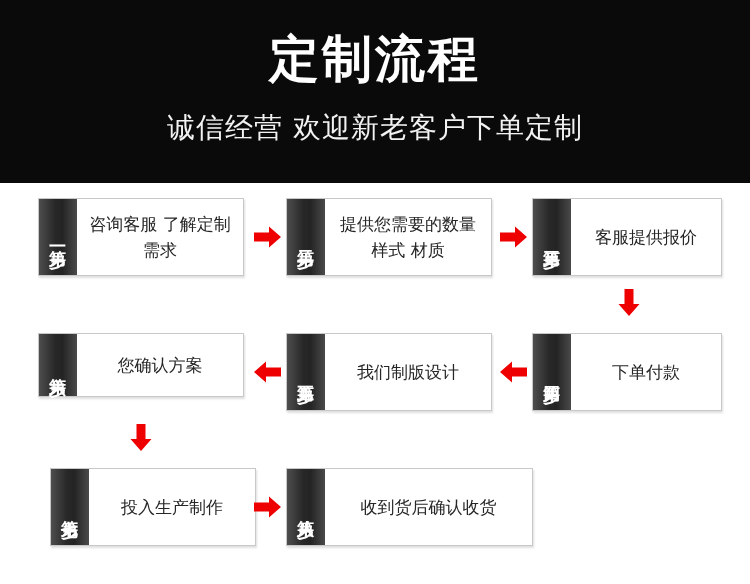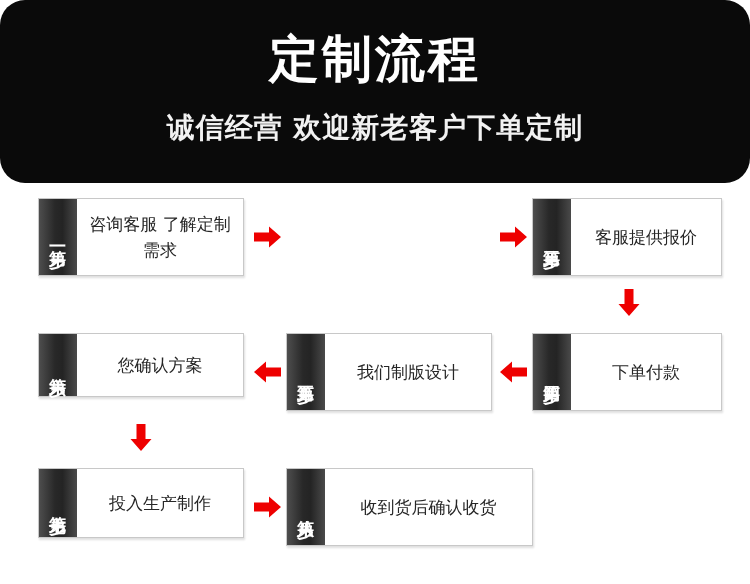--- a/index.html
+++ b/index.html
@@ -19,21 +19,20 @@
   }
 
   
   .header {
     position: absolute;
     left: 0;
     top: 0;
     width: 750px;
     height: 183px;
     background: #0a0a0a;
-    border-radius: 25px;
   }
   .header-title {
     position: absolute;
     left: 0;
     top: 30px;
     width: 750px;
     text-align: center;
     color: #ffffff;
     font-size: 50px;
     font-weight: bold;
@@ -41,21 +40,21 @@
     line-height: 58px;
   }
   .header-subtitle {
     position: absolute;
     left: 0;
     top: 110px;
     width: 750px;
     text-align: center;
     color: #f2f2f2;
     font-size: 28px;
-    font-weight: bold;
+    font-weight: normal;
     letter-spacing: 1px;
     line-height: 36px;
   }
 
   
   .step {
     position: absolute;
     box-sizing: border-box;
     border: 1px solid #c8c8c8;
     background: #ffffff;
@@ -119,20 +118,26 @@
     </div>
     <div class="step-body">咨询客服 了解定制需求</div>
   </div>
 
   <div class="arrow" style="left:254px; top:226px;">
     <svg width="28" height="22" viewBox="0 0 28 22">
       <polygon points="0,6.5 15,6.5 15,0.5 27,11 15,21.5 15,15.5 0,15.5" fill="#ee0000"></polygon>
     </svg>
   </div>
 
+  <div class="step" style="left:286px; top:198px; width:206px; height:78px;">
+    <div class="step-badge">
+      <span class="vtext">第二步</span>
+    </div>
+    <div class="step-body">提供您需要的数量 样式 材质</div>
+  </div>
 
   <div class="arrow" style="left:500px; top:226px;">
     <svg width="28" height="22" viewBox="0 0 28 22">
       <polygon points="0,6.5 15,6.5 15,0.5 27,11 15,21.5 15,15.5 0,15.5" fill="#ee0000"></polygon>
     </svg>
   </div>
 
   <div class="step" style="left:532px; top:198px; width:190px; height:78px;">
     <div class="step-badge">
       <span class="vtext">第三步</span>
@@ -178,21 +183,21 @@
     </div>
     <div class="step-body">下单付款</div>
   </div>
 
   <div class="arrow" style="left:130px; top:424px;">
     <svg width="22" height="28" viewBox="0 0 22 28">
       <polygon points="6.5,0 15.5,0 15.5,15 21.5,15 11,27 0.5,15 6.5,15" fill="#ee0000"></polygon>
     </svg>
   </div>
 
-  <div class="step" style="left:38px; top:468px; width:206px; height:70px;">
+  <div class="step" style="left:50px; top:468px; width:206px; height:78px;">
     <div class="step-badge">
       <span class="vtext">第七步</span>
     </div>
     <div class="step-body">投入生产制作</div>
   </div>
 
   <div class="arrow" style="left:254px; top:496px;">
     <svg width="28" height="22" viewBox="0 0 28 22">
       <polygon points="0,6.5 15,6.5 15,0.5 27,11 15,21.5 15,15.5 0,15.5" fill="#ee0000"></polygon>
     </svg>

